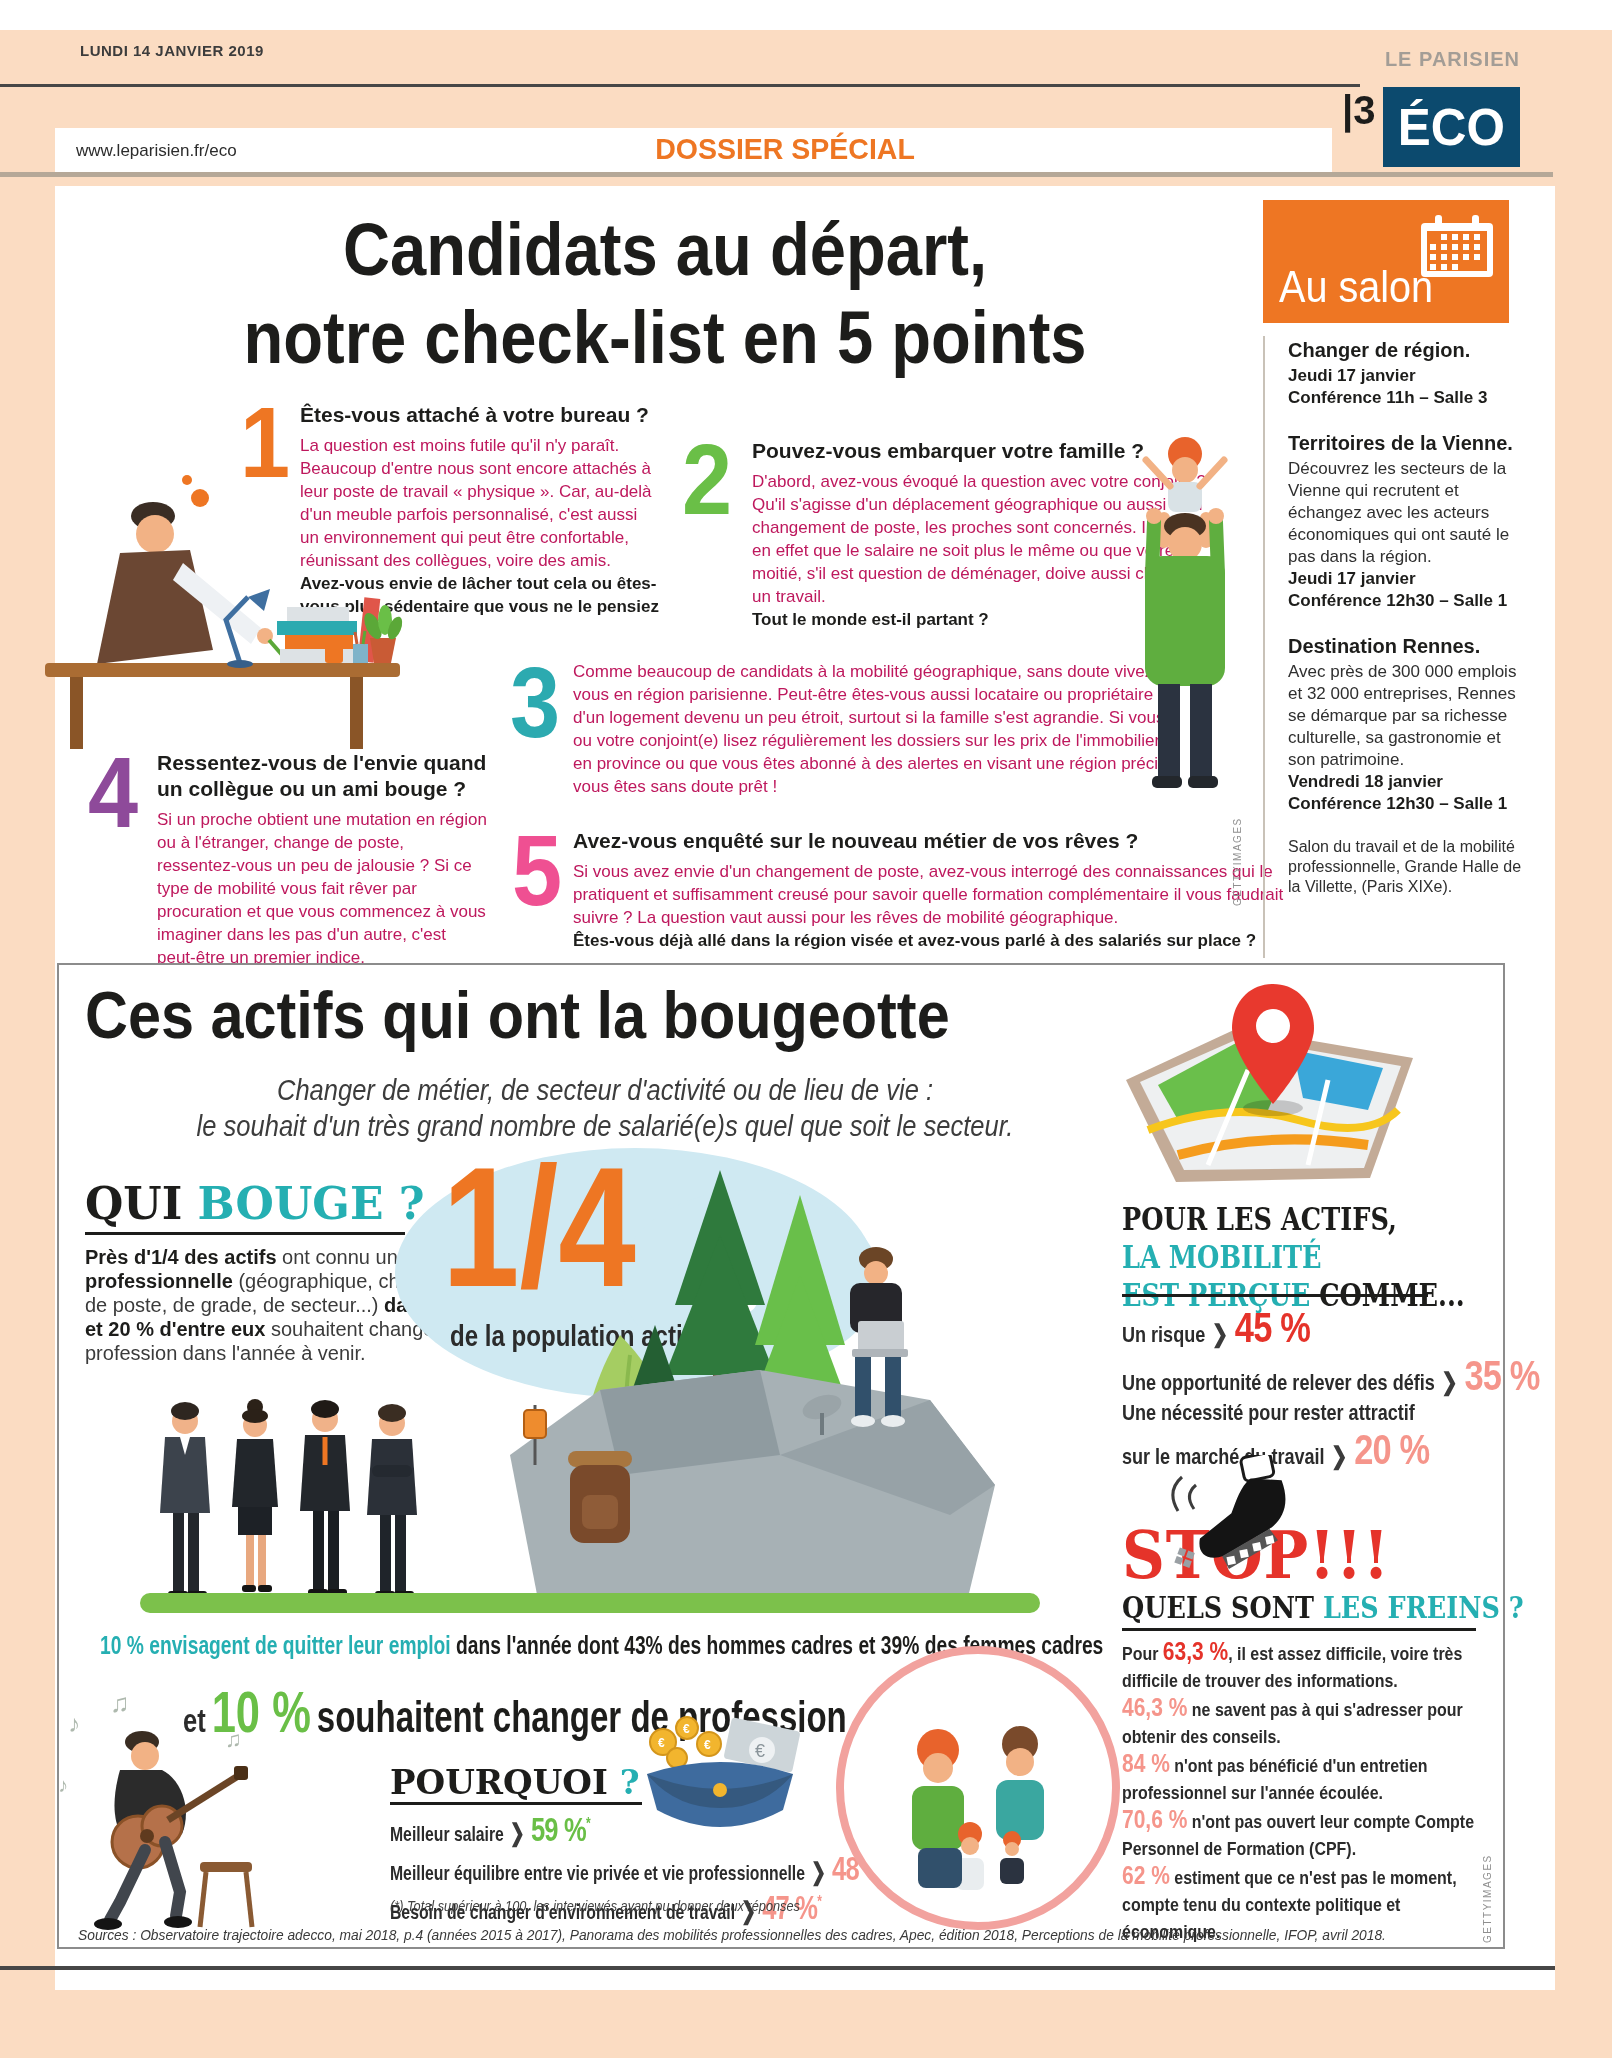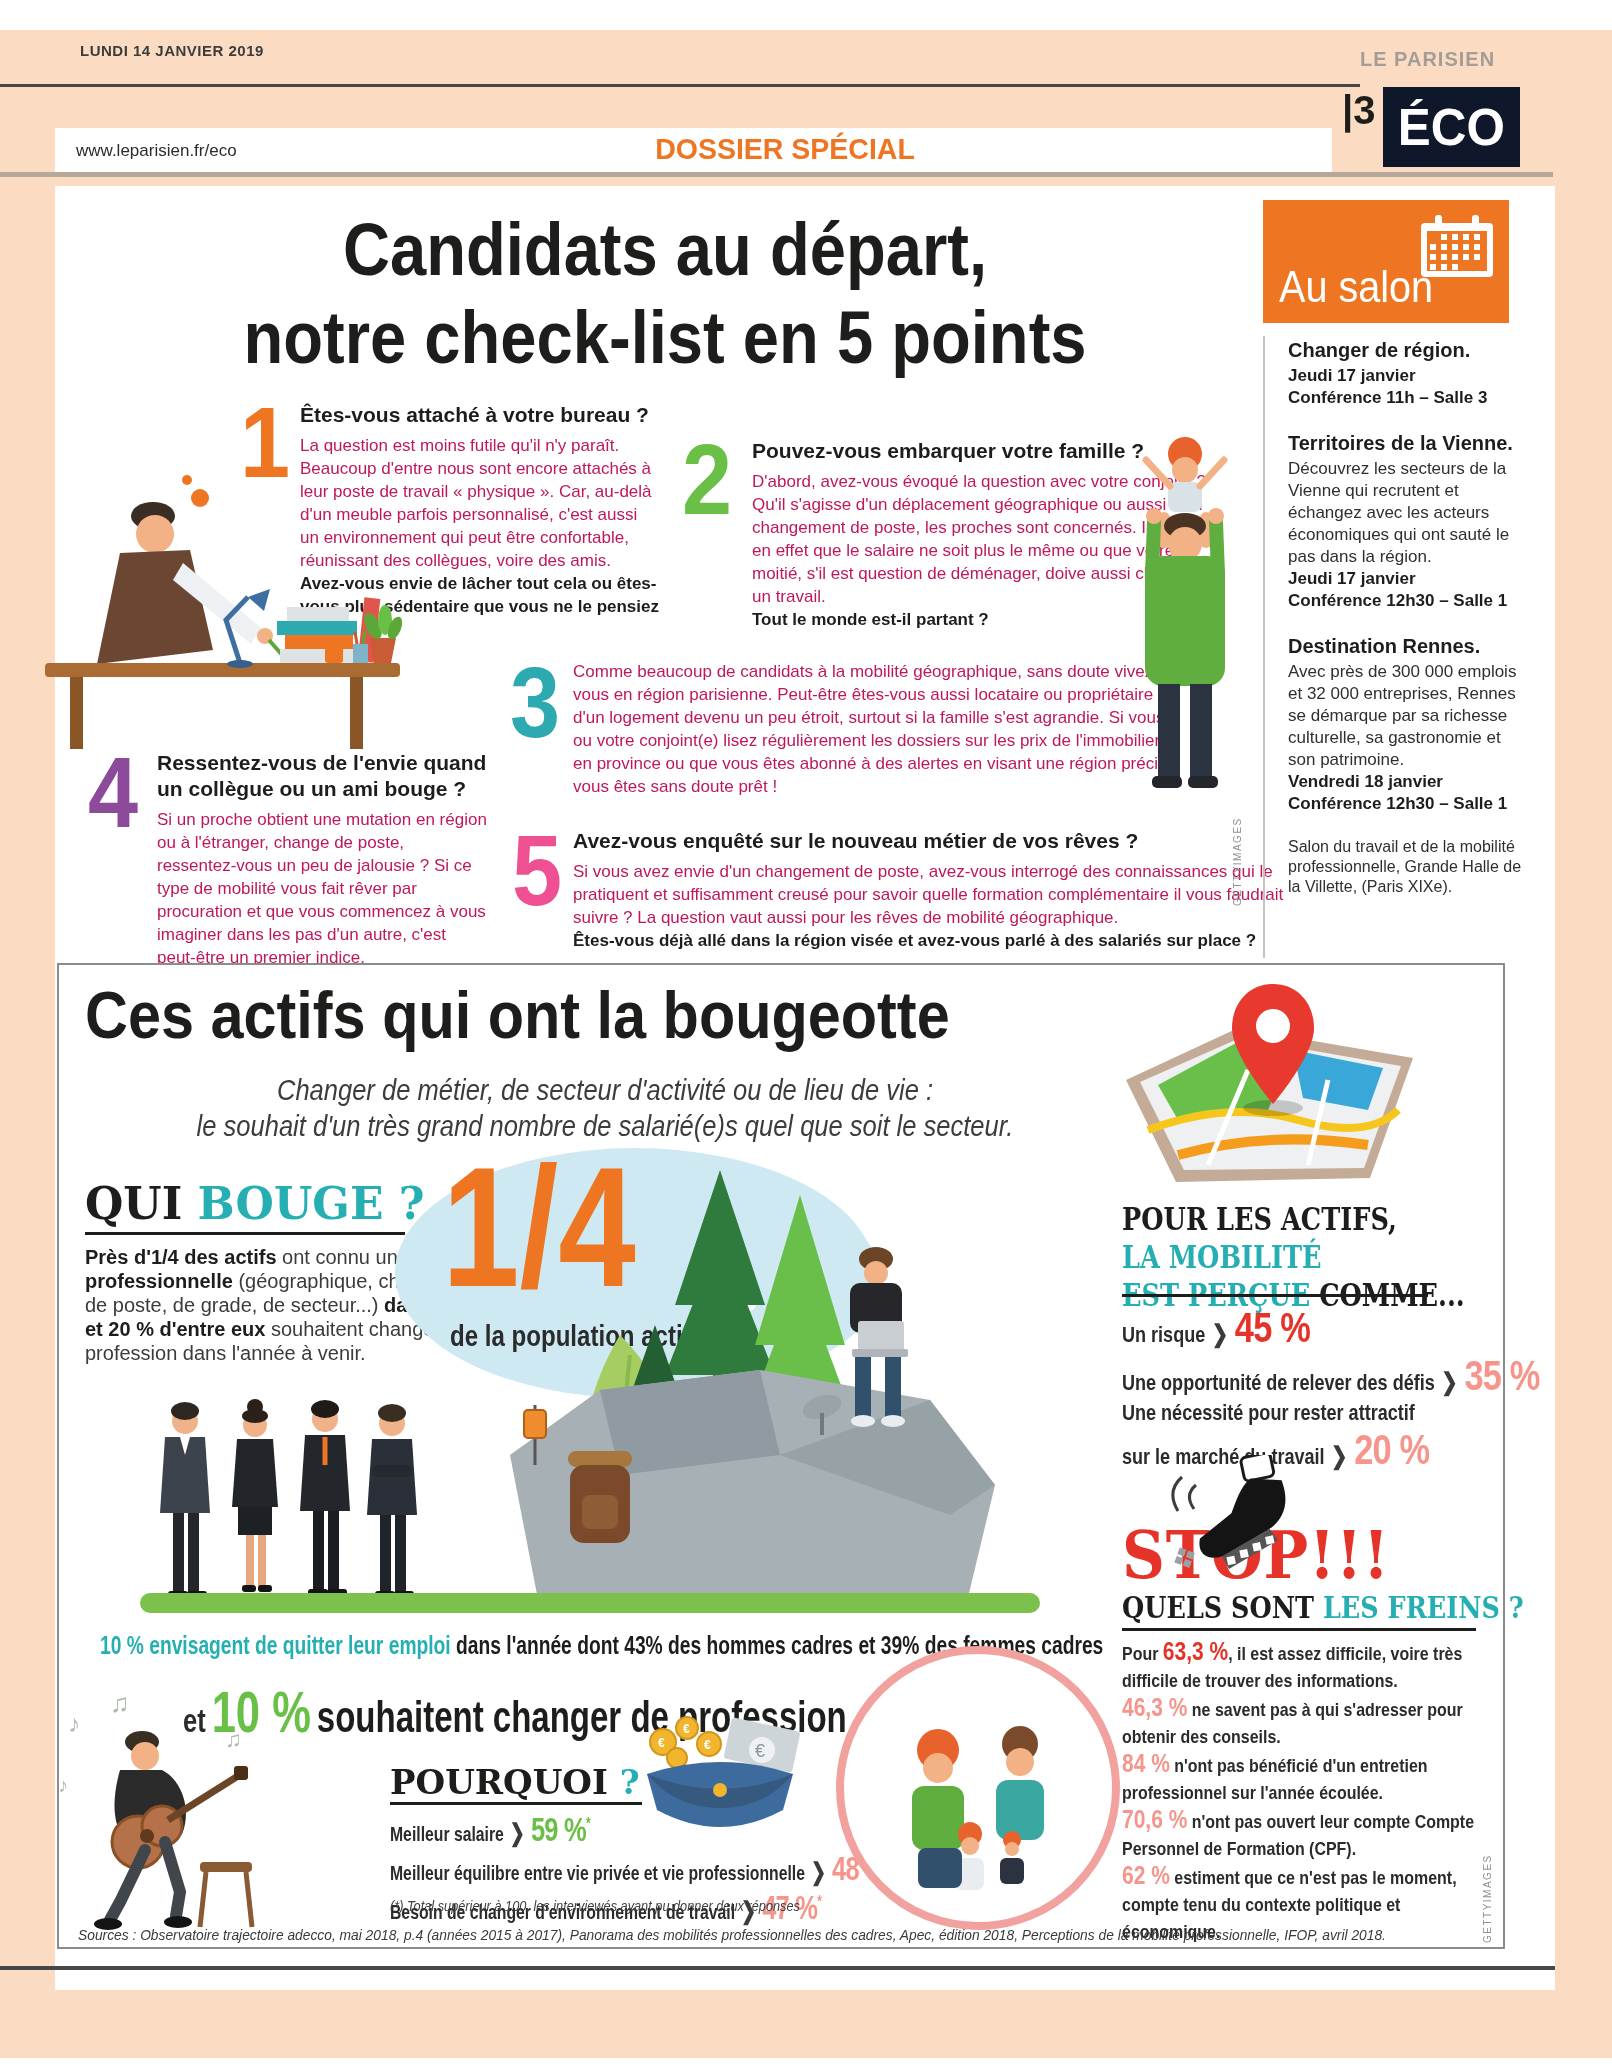--- a/index.html
+++ b/index.html
@@ -4,25 +4,25 @@
 <style>
   html,body{margin:0;padding:0;}
   .page{position:relative;width:1612px;height:2072px;background:#fbdcc2;
         font-family:"Liberation Sans",sans-serif;color:#2f2f2f;overflow:hidden;}
   .abs{position:absolute;}
   .serif{font-family:"DejaVu Serif",serif;font-weight:bold;}
   .white-band{background:#ffffff;}
   .panel{background:#ffffff;}
   
   .date-line{font-size:15px;font-weight:bold;letter-spacing:.5px;color:#3c3c3c;}
-  .brand{font-size:20px;font-weight:bold;color:#a39d96;letter-spacing:1px;}
+  .brand{font-size:20px;font-weight:bold;color:#a39d96;letter-spacing:1px;text-align:right;}
   .rule-dark{background:#474747;}
   .rule-taupe{background:#b5a898;}
   .pageno{font-size:40px;font-weight:bold;color:#1d1d1b;}
-  .eco-box{background:#0f172a;color:#fff;font-weight:bold;font-size:52px;text-align:center;line-height:80px;}
+  .eco-box{background:#0c4a6e;color:#fff;font-weight:bold;font-size:52px;text-align:center;line-height:80px;}
   .eco-box span{display:inline-block;transform:scaleX(.95);}
   .url{font-size:17px;color:#2c2c2c;}
   .kicker{font-size:30px;font-weight:bold;color:#ee7623;text-align:center;transform:scaleX(.95);}
   
   .main-title{font-size:74px;line-height:88px;font-weight:bold;color:#1d1d1b;text-align:center;
               transform:scaleX(.88);transform-origin:50% 0;}
   .big-num{font-size:100px;line-height:88px;font-weight:bold;transform:scaleX(.9);transform-origin:0 0;}
   .item-h{font-size:21px;font-weight:bold;color:#1d1d1b;line-height:26px;margin:0 0 6px 0;}
   .item-b{font-size:17px;line-height:23px;color:#be185d;margin:0;}
   .item-bold{font-size:17px;line-height:23px;color:#1d1d1b;font-weight:bold;margin:0;}

